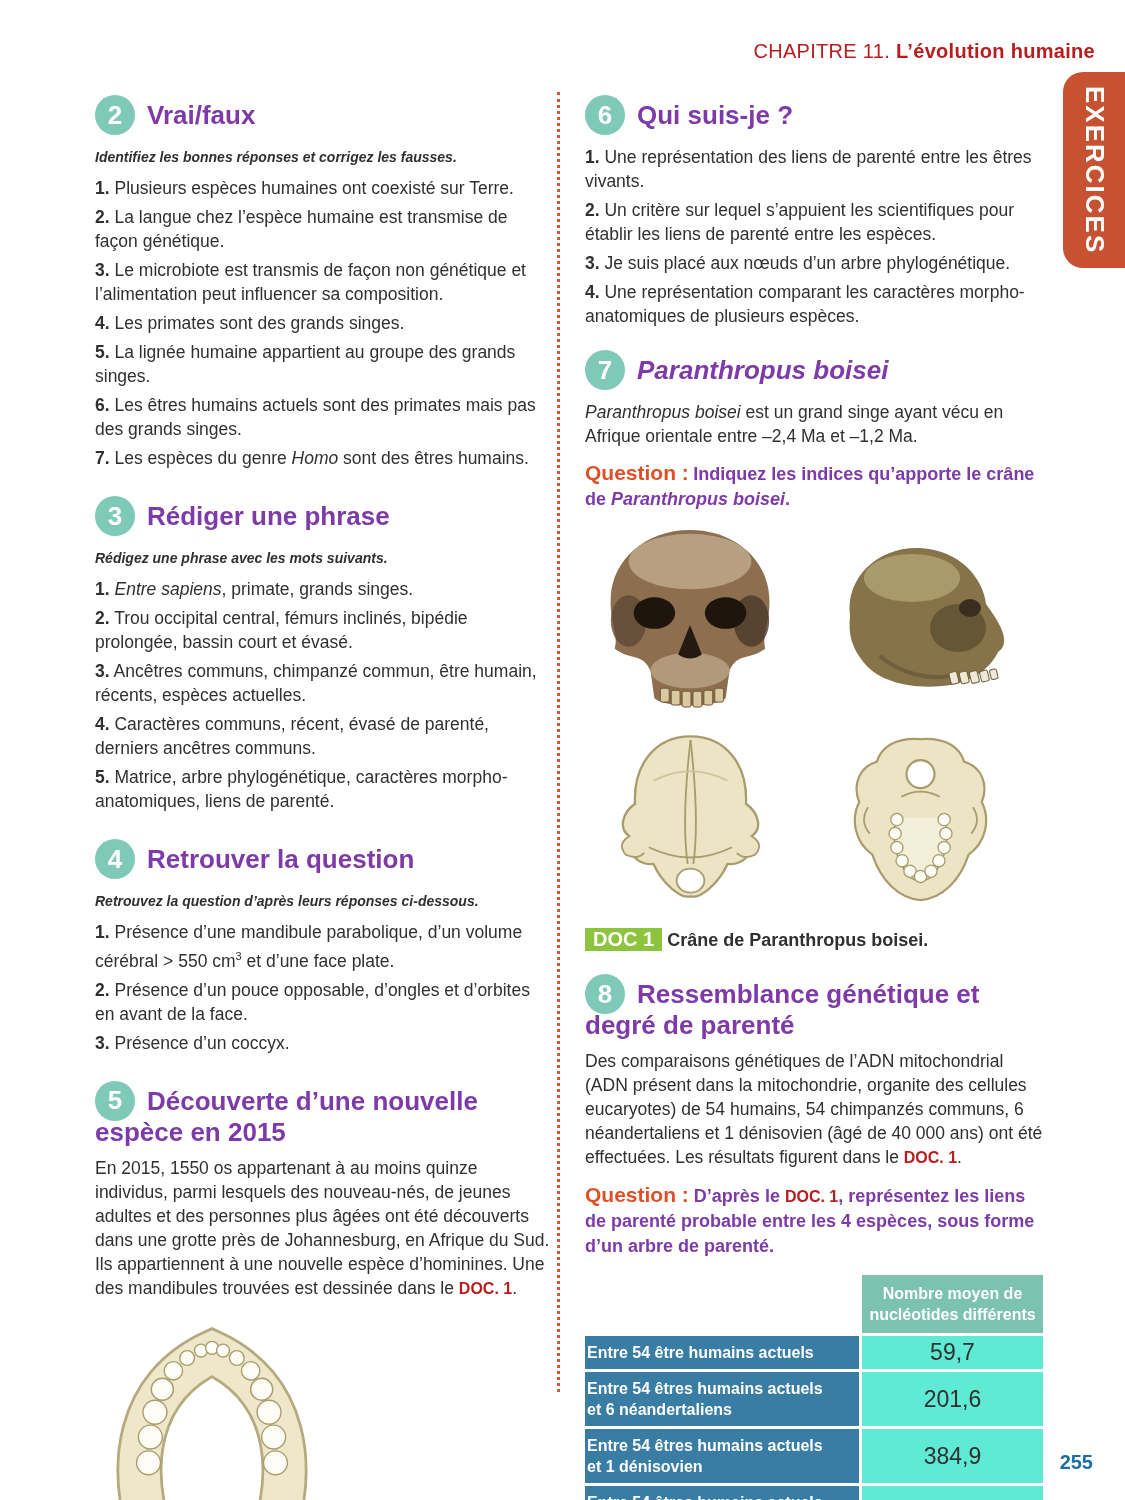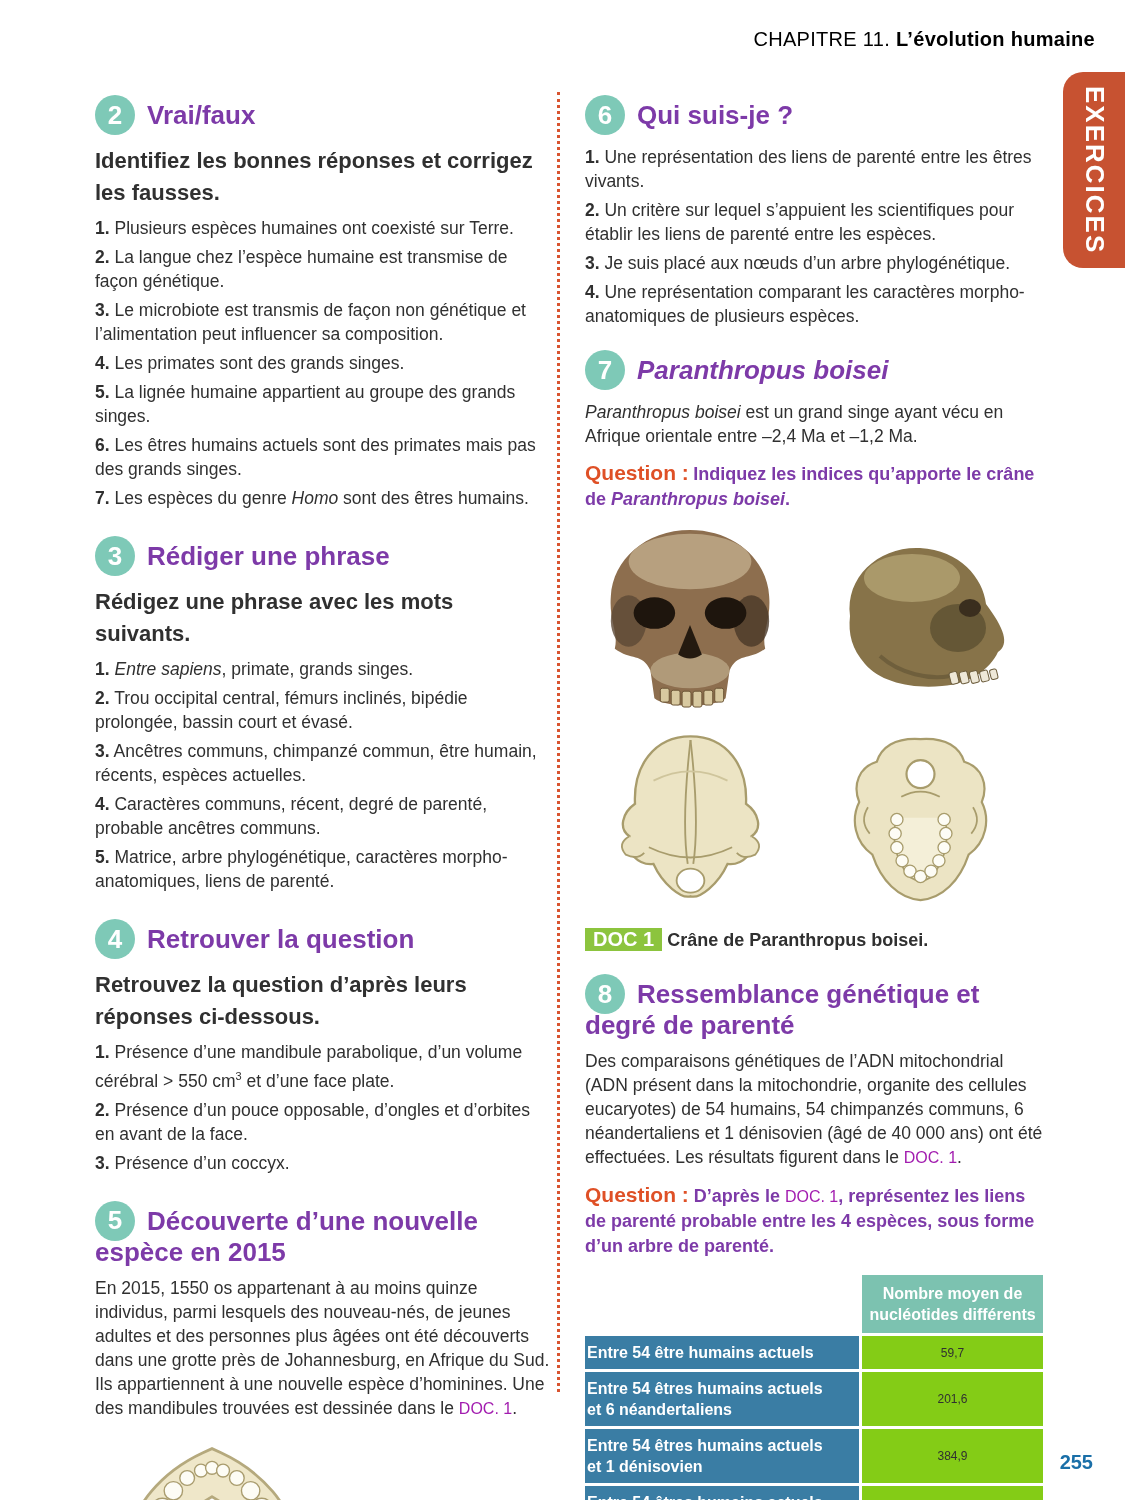--- a/index.html
+++ b/index.html
@@ -1,21 +1,21 @@
 <!DOCTYPE html>
 <html><head>
 <meta charset="utf-8">
 <style>
   html,body { margin:0; padding:0; background:#fff; }
   .page {
     position:relative; width:1125px; height:1500px; background:#ffffff;
     font-family:"Liberation Sans", sans-serif; color:#303030; overflow:hidden;
   }
   
-  .chapter-header { position:absolute; top:28px; right:30px; font-size:20px; color:#000000; letter-spacing:.3px; }
+  .chapter-header { position:absolute; top:40px; right:30px; font-size:20px; color:#b91c1c; letter-spacing:.3px; }
   .chapter-header .strong { font-weight:bold; }
   .side-tab {
     position:absolute; top:72px; right:0; width:62px; height:196px;
     background:#c75231; border-radius:20px 0 0 20px;
     display:flex; align-items:center; justify-content:center;
   }
   .side-tab span {
     writing-mode:vertical-rl; color:#fff; font-weight:bold; font-size:26px; letter-spacing:2px;
   }
   .divider { position:absolute; left:557px; top:92px; height:1300px; width:0; border-left:3px dotted #d95430; }
@@ -27,25 +27,25 @@
   
   .ex-head { position:relative; margin:0 0 8px 0; min-height:42px; }
   .badge {
     position:absolute; left:0; top:0; width:40px; height:40px; border-radius:50%;
     background:#7ec9b7; color:#fff; font-weight:bold; font-size:26px;
     display:flex; align-items:center; justify-content:center;
   }
   .ex-title { color:#7d3aa8; font-weight:bold; font-size:26px; line-height:31px; text-indent:52px; padding-top:5px; margin:0; }
   .ex-title.italic { font-style:italic; }
 
-  .intro { font-weight:bold; font-size:22px; margin:2px 0 7px 0; line-height:32px; }
+  .intro { font-weight:bold; font-size:14px; margin:2px 0 7px 0; line-height:24px;font-style:italic; }
   .item  { font-size:17.5px; line-height:24px; margin:2px 0 5px 0; }
   .item .num { font-weight:bold; }
   .body  { font-size:17.5px; line-height:24px; margin:2px 0 6px 0; }
-  .docref { color:#a21caf; font-weight:normal; font-size:16px; }
+  .docref { color:#b91c1c; font-weight:bold; font-size:16px; }
   .question { margin:12px 0 0 0; line-height:25px; }
   .qlabel { color:#df5026; font-weight:bold; font-size:21px; }
   .qtext  { color:#7d3aa8; font-weight:bold; font-size:18px; }
   .doc-badge {
     background:#8cc43e; color:#fff; font-weight:bold; font-size:20px;
     padding:1px 8px 2px 8px; display:inline-block; line-height:20px;
   }
   .doc-caption { font-size:18px; font-weight:bold; line-height:24px;margin-top:21px; }
 
   
@@ -62,21 +62,21 @@
   .t-spacer { background:transparent; }
   .t-head {
     background:#7cc2b0; color:#fff; font-weight:bold; font-size:16px; line-height:21px;
     text-align:center; padding:8px 6px; display:flex; align-items:center; justify-content:center;
   }
   .t-label {
     background:#3a7da4; color:#fff; font-weight:bold; font-size:16px; line-height:21px;
     padding:6px 2px; white-space:pre-line; display:flex; align-items:center;
   }
   .t-value {
-    background:#84cc16; color:#303030; font-size:12px;
+    background:#5eead4; color:#303030; font-size:23px;
     display:flex; align-items:center; justify-content:center;
   }
 
   .page-number { position:absolute; right:32px; bottom:26px; color:#1a6fa8; font-size:20px; font-weight:bold; }
 
   sup { font-size:11px; }
   .mt22 { margin-top:22px; }
   .mt26 { margin-top:26px; }
 </style>
 </head>
@@ -111,21 +111,21 @@
     <p class="item"><b class="num">7.</b> <span>Les espèces du genre </span><i>Homo</i><span> sont des êtres humains.</span></p>
 
     <div class="ex-head mt26">
       <div class="badge">3</div>
       <p class="ex-title">Rédiger une phrase</p>
     </div>
     <p class="intro">Rédigez une phrase avec les mots suivants.</p>
     <p class="item"><b class="num">1.</b> <i>Entre sapiens</i><span>, primate, grands singes.</span></p>
     <p class="item"><b class="num">2.</b> <span>Trou occipital central, fémurs inclinés, bipédie prolongée, bassin court et évasé.</span></p>
     <p class="item"><b class="num">3.</b> <span>Ancêtres communs, chimpanzé commun, être humain, récents, espèces actuelles.</span></p>
-    <p class="item"><b class="num">4.</b> <span>Caractères communs, récent, degré de parenté, probable ancêtres communs.</span></p>
+    <p class="item"><b class="num">4.</b> <span>Caractères communs, récent, évasé de parenté, derniers ancêtres communs.</span></p>
     <p class="item"><b class="num">5.</b> <span>Matrice, arbre phylogénétique, caractères morpho-anatomiques, liens de parenté.</span></p>
 
     <div class="ex-head mt26">
       <div class="badge">4</div>
       <p class="ex-title">Retrouver la question</p>
     </div>
     <p class="intro">Retrouvez la question d’après leurs réponses ci-dessous.</p>
     <p class="item"><b class="num">1.</b> <span>Présence d’une mandibule parabolique, d’un volume cérébral &gt; 550 cm</span><sup>3</sup><span> et d’une face plate.</span></p>
     <p class="item"><b class="num">2.</b> <span>Présence d’un pouce opposable, d’ongles et d’orbites en avant de la face.</span></p>
     <p class="item"><b class="num">3.</b> <span>Présence d’un coccyx.</span></p>

